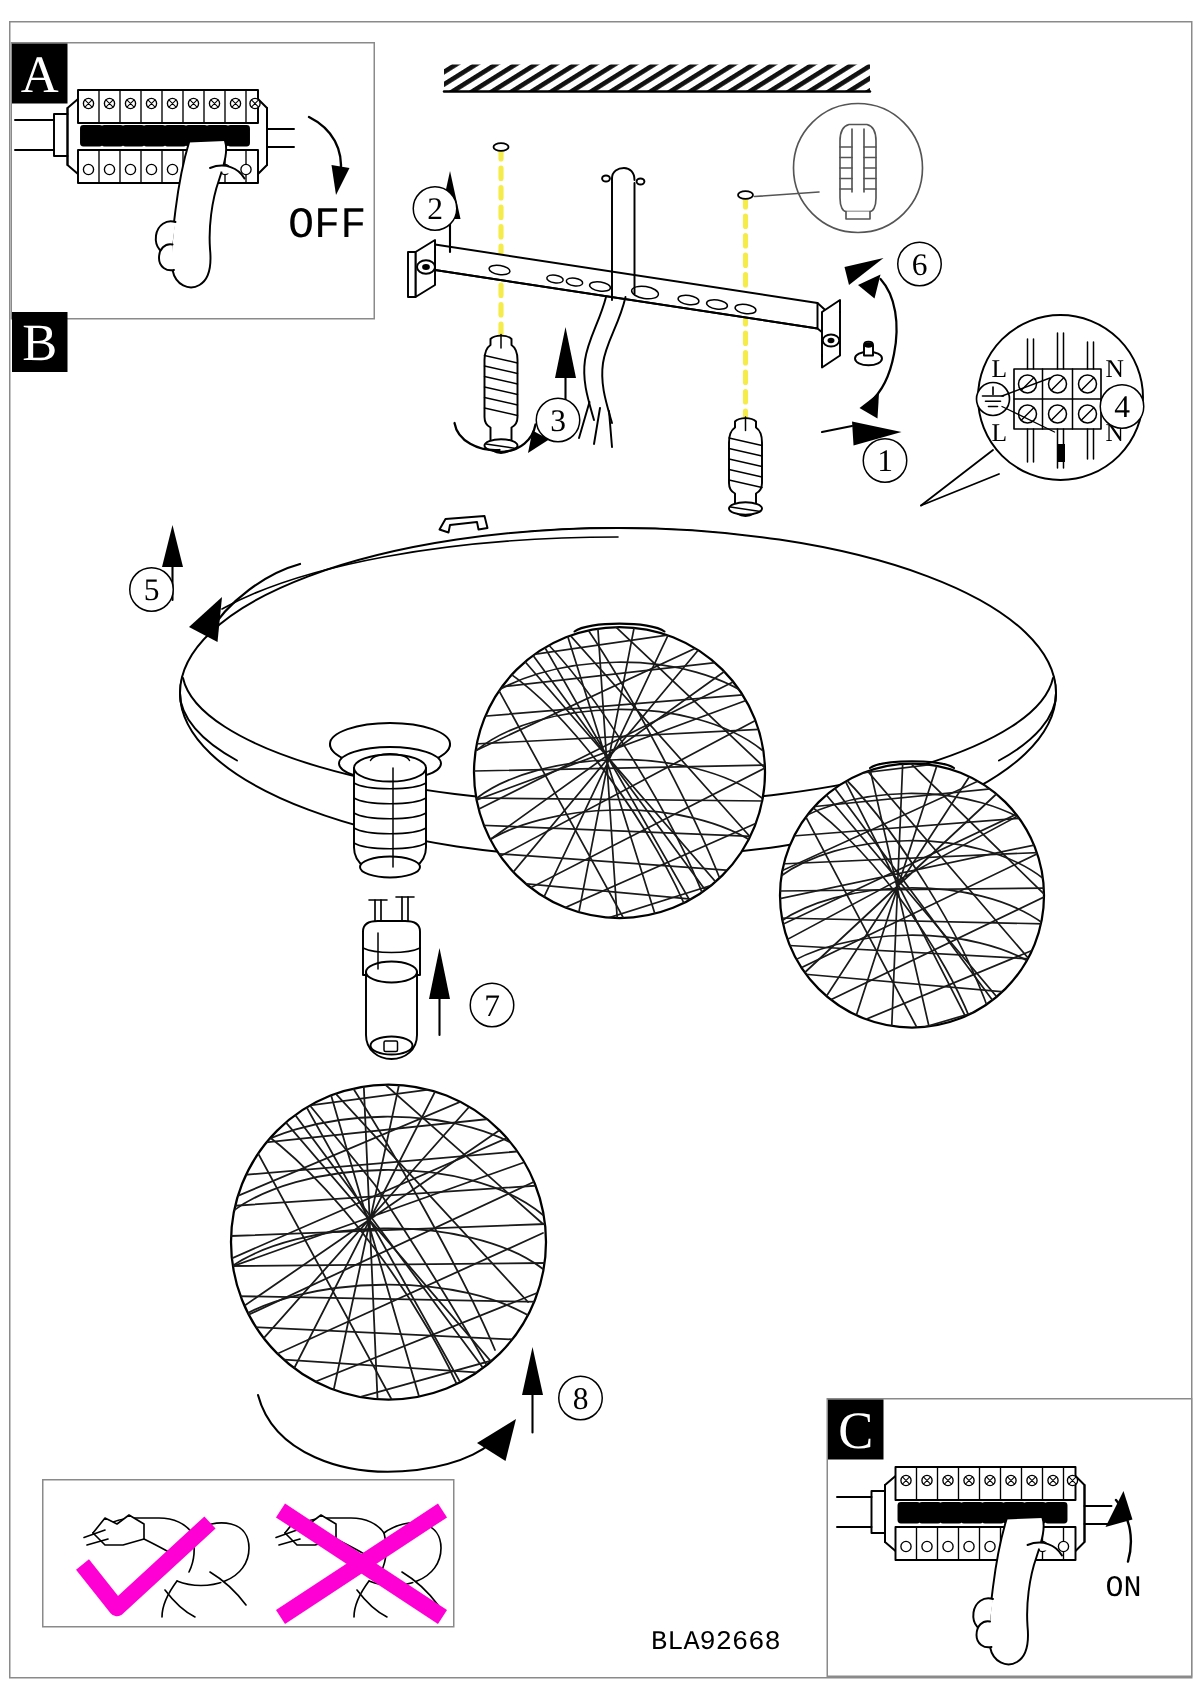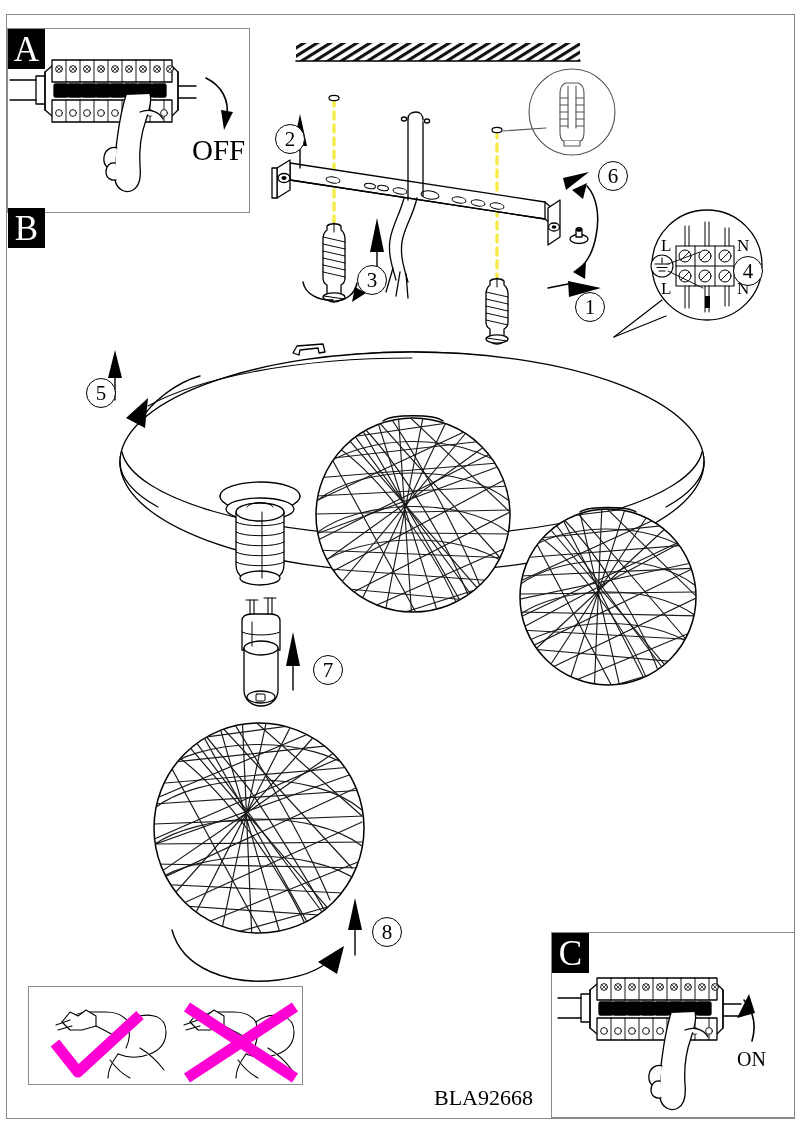--- a/index.html
+++ b/index.html
@@ -10,24 +10,24 @@
   svg.layer{position:absolute;left:0;top:0;width:802px;height:1134px;overflow:visible;}
   .panelbox{position:absolute;border:1px solid #8a8a8a;background:#fff;box-sizing:border-box;}
   #panelA{left:7px;top:28px;width:243px;height:185px;}
   #panelC{left:551px;top:932px;width:244px;height:186px;}
   #panelWarn{left:28px;top:986px;width:275px;height:99px;}
   .tag{position:absolute;background:#000;color:#fff;font-family:"Liberation Serif",serif;
        display:flex;align-items:center;justify-content:center;line-height:1;}
   #tagA{left:8px;top:29px;width:37px;height:40px;font-size:35px;}
   #tagB{left:8px;top:208px;width:37px;height:40px;font-size:35px;}
   #tagC{left:552px;top:933px;width:37px;height:40px;font-size:35px;}
-  .lbl{position:absolute;font-family:Liberation Serif, serif;color:#000;white-space:nowrap;}
+  .lbl{position:absolute;font-family:Liberation Mono, monospace;color:#000;white-space:nowrap;}
   #lblOFF{left:192px;top:134px;font-size:29px;}
   #lblON{left:737px;top:1048px;font-size:20px;}
-  #lblModel{left:434px;top:1085px;font-size:22px;}
+  #lblModel{left:434px;top:1085px;font-size:18px;}
   .stepnum{position:absolute;width:28px;height:28px;border:1.6px solid #000;border-radius:50%;
            display:flex;align-items:center;justify-content:center;font-size:21px;
            font-family:"Liberation Serif",serif;background:#fff;}
   .termlbl{position:absolute;font-family:"Liberation Serif",serif;font-size:17px;color:#000;}
 </style>
 </head>
 <body>
 
 <div id="sheet">
 

